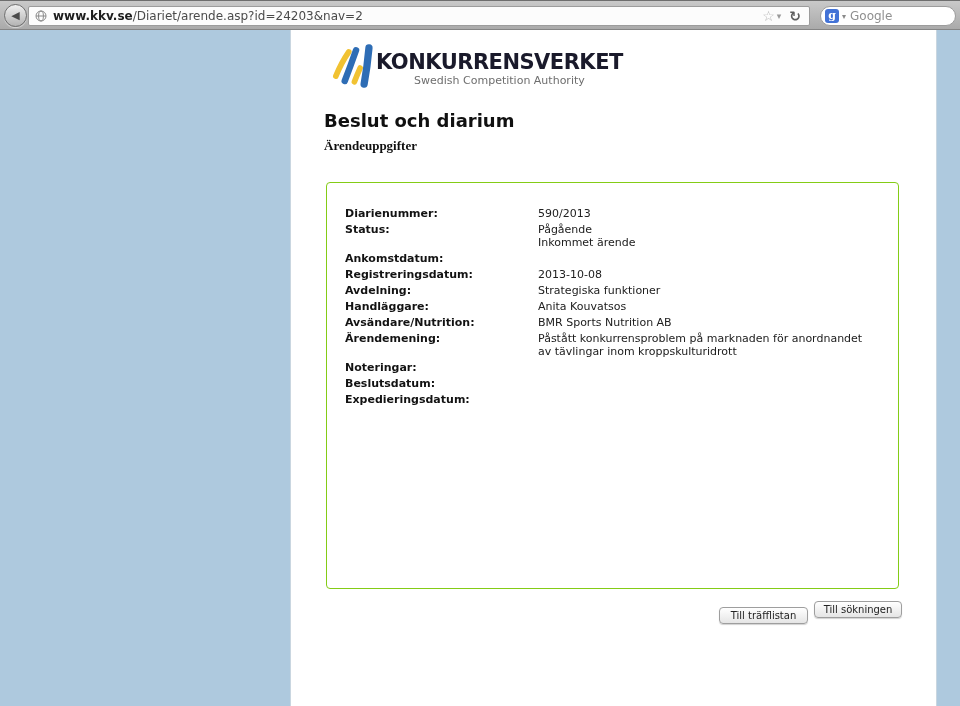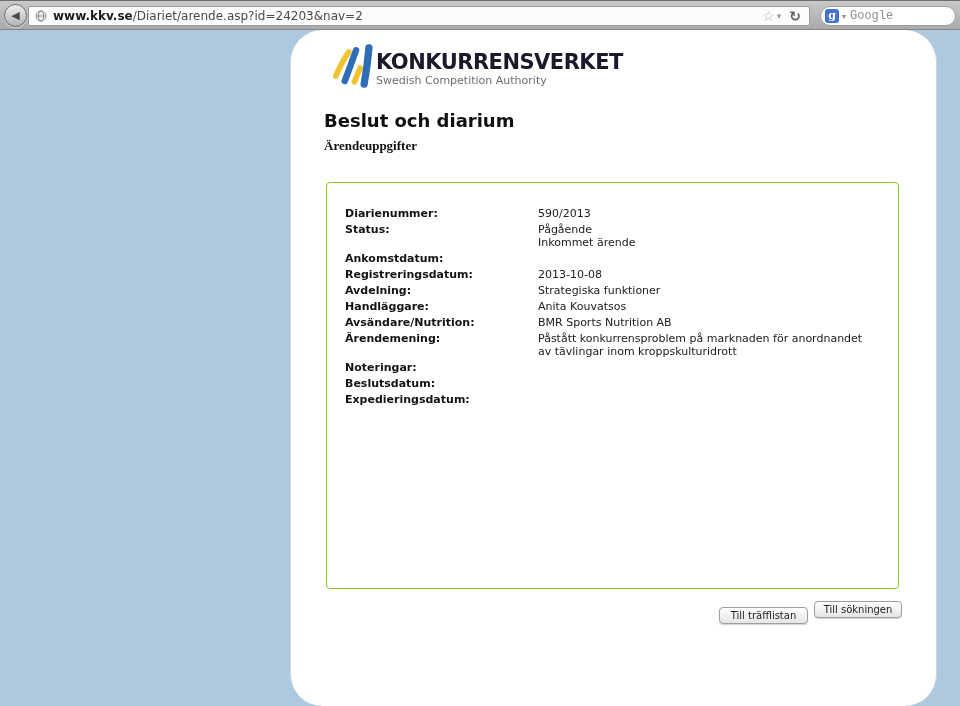--- a/index.html
+++ b/index.html
@@ -43,37 +43,36 @@
     background:#ffffff; border:1px solid #9c9c9c; border-radius:10px;
     display:flex; align-items:center;
   }
   .g-favicon {
     margin-left:4px; width:14px; height:14px; border-radius:3px;
     background:#4272d6; color:#ffffff;
     font-family:"DejaVu Serif","Liberation Serif",serif;
     font-weight:bold; font-size:11px; line-height:14px; text-align:center;
   }
   .search-caret { font-size:8px; color:#8a8a8a; margin:0 4px 0 3px; }
-  .search-text { font-size:12px; color:#8f8f8f;font-family:Liberation Mono, monospace; }
+  .search-text { font-size:12px; color:#8f8f8f; }
 
   
   .content-column {
     position:absolute; left:290px; top:30px; width:647px; height:676px;
     background:#ffffff;
     border-left:1px solid #c9d6e0;
     border-right:1px solid #c9d6e0;
-    border-radius:32px;
   }
   .logo { position:absolute; left:40px; top:8px; display:flex; align-items:flex-start; }
   .logo-mark { flex:0 0 auto; margin-right:3px; }
   .logo-title {
     font-size:21px; font-weight:bold; color:#1a1a2b;
     letter-spacing:-0.5px; margin-top:13px; line-height:22px;
   }
-  .logo-subtitle { font-size:11px; color:#6e6e6e; margin-top:1px; }
+  .logo-subtitle { font-size:11px; color:#6e6e6e; margin-top:1px;text-align:center; }
   .page-heading { position:absolute; left:33px; top:80px; font-size:18px; font-weight:bold; color:#101010; }
   .page-subheading { position:absolute; left:33px; top:108px; font-size:13px; font-weight:bold; color:#101010;font-family:Liberation Serif, serif; }
 
   .panel {
     position:absolute; left:35px; top:140px; width:573px; height:407px;
     background:#ffffff; border:1px solid #84cc16; border-radius:4px;
     padding:24px 18px 0 18px;
     margin-top:12px;
   }
   .detail-row { display:flex; margin-bottom:3px; }

